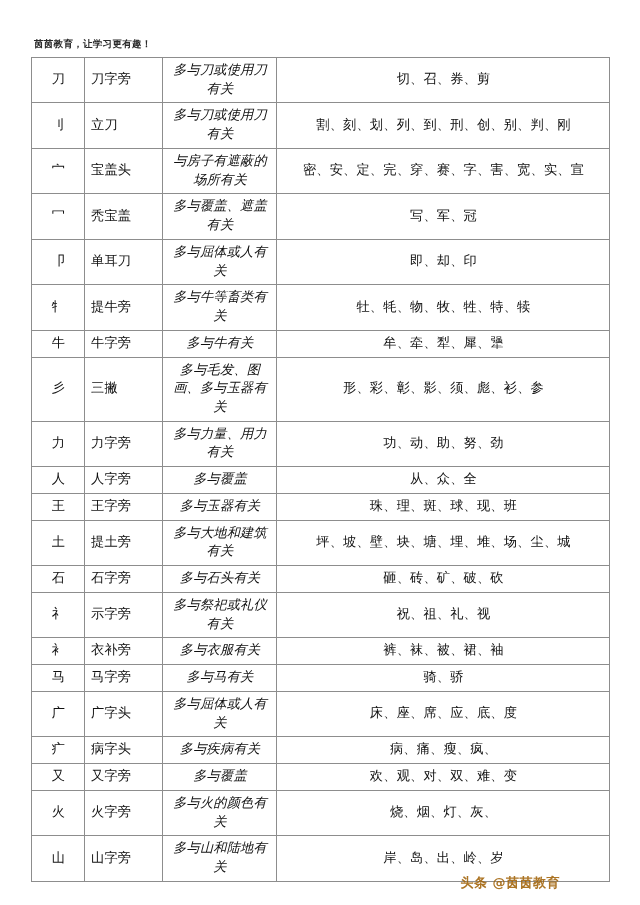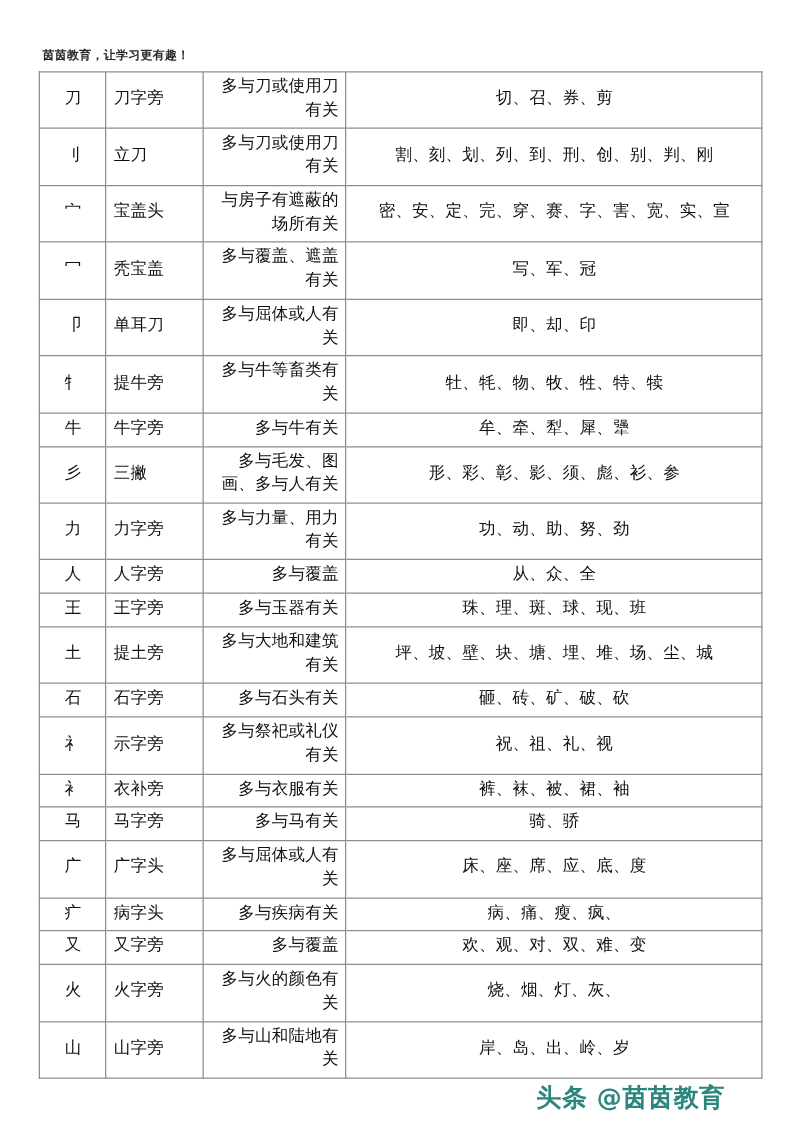--- a/index.html
+++ b/index.html
@@ -69,39 +69,40 @@
     padding-right: 0;
   }
   td.name {
     text-align: left;
     font-size: 14px;
     letter-spacing: 1.5px;
     padding-left: 2px;
     padding-right: 2px;
   }
   td.meaning {
-    text-align: right;
+    text-align: center;
     font-size: 12.6px;
     line-height: 1.45;
     letter-spacing: 0.1px;
+    font-style: italic;
   }
   td.examples {
     text-align: center;
     font-size: 13.4px;
     line-height: 1.5;
     letter-spacing: 0.6px;
     padding-left: 7px;
   }
   .watermark {
     position: absolute;
-    right: 4px;
+    right: 24px;
     bottom: 13px;
-    font-size: 20px;
+    font-size: 13px;
     font-weight: bold;
-    color: #0f766e;
+    color: #a16207;
     letter-spacing: 0.5px;
     white-space: nowrap;
     opacity: 0.88;
   }
 </style>
 </head>
 <body>
 
 <div class="page">
 
@@ -154,21 +155,21 @@
           </tr>
           <tr>
             <td class="radical">牛</td>
             <td class="name">牛字旁</td>
             <td class="meaning">多与牛有关</td>
             <td class="examples">牟、牵、犁、犀、犟</td>
           </tr>
           <tr>
             <td class="radical">彡</td>
             <td class="name">三撇</td>
-            <td class="meaning">多与毛发、图画、多与人有关</td>
+            <td class="meaning">多与毛发、图画、多与玉器有关</td>
             <td class="examples">形、彩、彰、影、须、彪、衫、参</td>
           </tr>
           <tr>
             <td class="radical">力</td>
             <td class="name">力字旁</td>
             <td class="meaning">多与力量、用力有关</td>
             <td class="examples">功、动、助、努、劲</td>
           </tr>
           <tr>
             <td class="radical">人</td>

